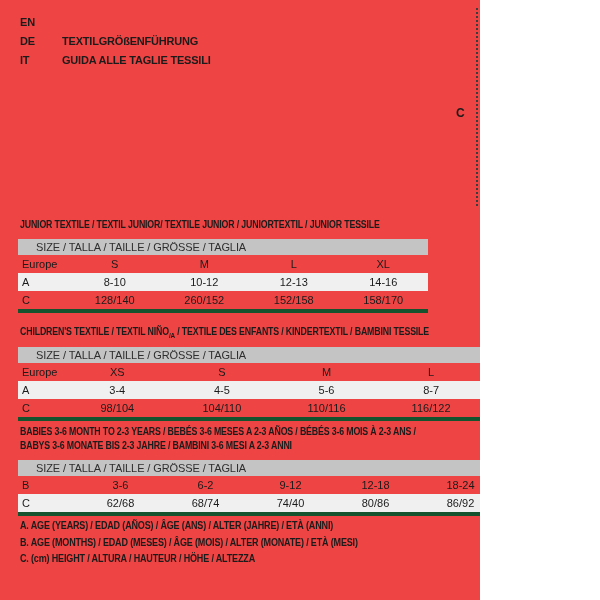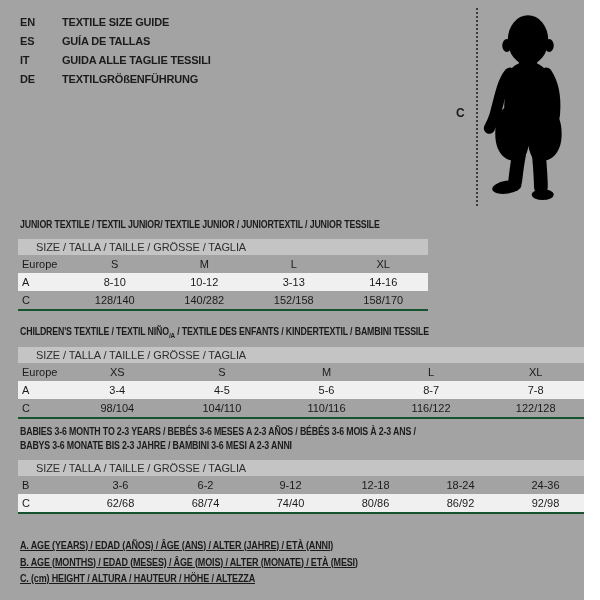--- a/index.html
+++ b/index.html
@@ -1,65 +1,60 @@
 <!DOCTYPE html>
 <html><head>
 <meta charset="utf-8">
 <style>
   html,body{margin:0;padding:0;background:#ffffff;}
   #canvas{
-    position:relative;width:584px;height:600px;background:#a3a3a3;overflow:hidden;
+    position:relative;width:480px;height:600px;background:#ef4444;overflow:hidden;
     font-family:"Liberation Sans","DejaVu Sans",sans-serif;color:#1b1b1b;
   }
   
   .lang-block{position:absolute;left:20px;top:13px;}
   .lang-row{display:flex;height:19px;line-height:19px;font-size:11px;font-weight:bold;letter-spacing:-0.2px;}
   .lang-code{width:42px;flex:0 0 42px;}
   
   .measure-line{position:absolute;left:476px;top:8px;height:198px;width:0;border-left:2px dotted #3c3c3c;}
   .measure-label{position:absolute;left:456px;top:106px;font-size:12px;font-weight:bold;}
   .baby-svg{position:absolute;left:482px;top:8px;}
   
   .sec-title{position:absolute;left:20px;font-size:11px;font-weight:bold;white-space:nowrap;
              letter-spacing:-0.2px;transform:scaleX(0.80);transform-origin:0 50%;line-height:14px;}
   .sec-title sub{font-size:8px;}
   
   .tblwrap{position:absolute;left:18px;}
   .tbl-head{background:#c4c4c4;height:16px;line-height:16px;font-size:11px;color:#2e2e2e;
             padding-left:18px;letter-spacing:-0.1px;}
-  table{border-collapse:collapse;table-layout:fixed;width:100%;border-bottom:2px solid #14532d;}
+  table{border-collapse:collapse;table-layout:fixed;width:100%;border-bottom:4px solid #14532d;}
   td{font-size:11px;height:18px;line-height:18px;text-align:center;padding:0;overflow:hidden;white-space:nowrap;}
   td.lbl{text-align:left;padding-left:4px;}
   tr.alt td{background:#f0f0f0;}
   
-  .footnotes{position:absolute;left:20px;top:537px;text-decoration:underline;}
+  .footnotes{position:absolute;left:20px;top:517px;}
   .footnote{font-size:11px;font-weight:bold;line-height:16.5px;white-space:nowrap;
             letter-spacing:-0.2px;transform:scaleX(0.82);transform-origin:0 50%;}
 </style>
 </head>
 <body>
 
 <div id="canvas">
 
   <div class="lang-block">
     <div class="lang-row">
       <span class="lang-code">EN</span>
-      <span class="lang-label">TEXTILE SIZE GUIDE</span>
     </div>
     <div class="lang-row">
-      <span class="lang-code">ES</span>
-      <span class="lang-label">GUÍA DE TALLAS</span>
+      <span class="lang-code">DE</span>
+      <span class="lang-label">TEXTILGRÖßENFÜHRUNG</span>
     </div>
     <div class="lang-row">
       <span class="lang-code">IT</span>
       <span class="lang-label">GUIDA ALLE TAGLIE TESSILI</span>
-    </div>
-    <div class="lang-row">
-      <span class="lang-code">DE</span>
-      <span class="lang-label">TEXTILGRÖßENFÜHRUNG</span>
     </div>
   </div>
 
   <div class="measure-line"></div>
   <div class="measure-label">C</div>
   <svg class="baby-svg" width="92" height="202" viewBox="0 0 100 210" aria-hidden="true">
     <g fill="#000000" stroke="none">
       <ellipse cx="50" cy="30" rx="22" ry="27"></ellipse>
       <ellipse cx="27" cy="36" rx="5" ry="7"></ellipse>
       <ellipse cx="73" cy="36" rx="5" ry="7"></ellipse>
@@ -93,27 +88,27 @@
         <td class="lbl">Europe</td>
         <td>S</td>
         <td>M</td>
         <td>L</td>
         <td>XL</td>
       </tr>
       <tr class="alt">
         <td class="lbl">A</td>
         <td>8-10</td>
         <td>10-12</td>
-        <td>3-13</td>
+        <td>12-13</td>
         <td>14-16</td>
       </tr>
       <tr>
         <td class="lbl">C</td>
         <td>128/140</td>
-        <td>140/282</td>
+        <td>260/152</td>
         <td>152/158</td>
         <td>158/170</td>
       </tr>
     </tbody>
       </table>
   </div>
 
   <div class="sec-title" style="top:324px">
     <span>CHILDREN'S TEXTILE / TEXTIL NIÑO</span><sub>/A</sub><span> / TEXTILE DES ENFANTS / KINDERTEXTIL / BAMBINI TESSILE</span>
   </div>

